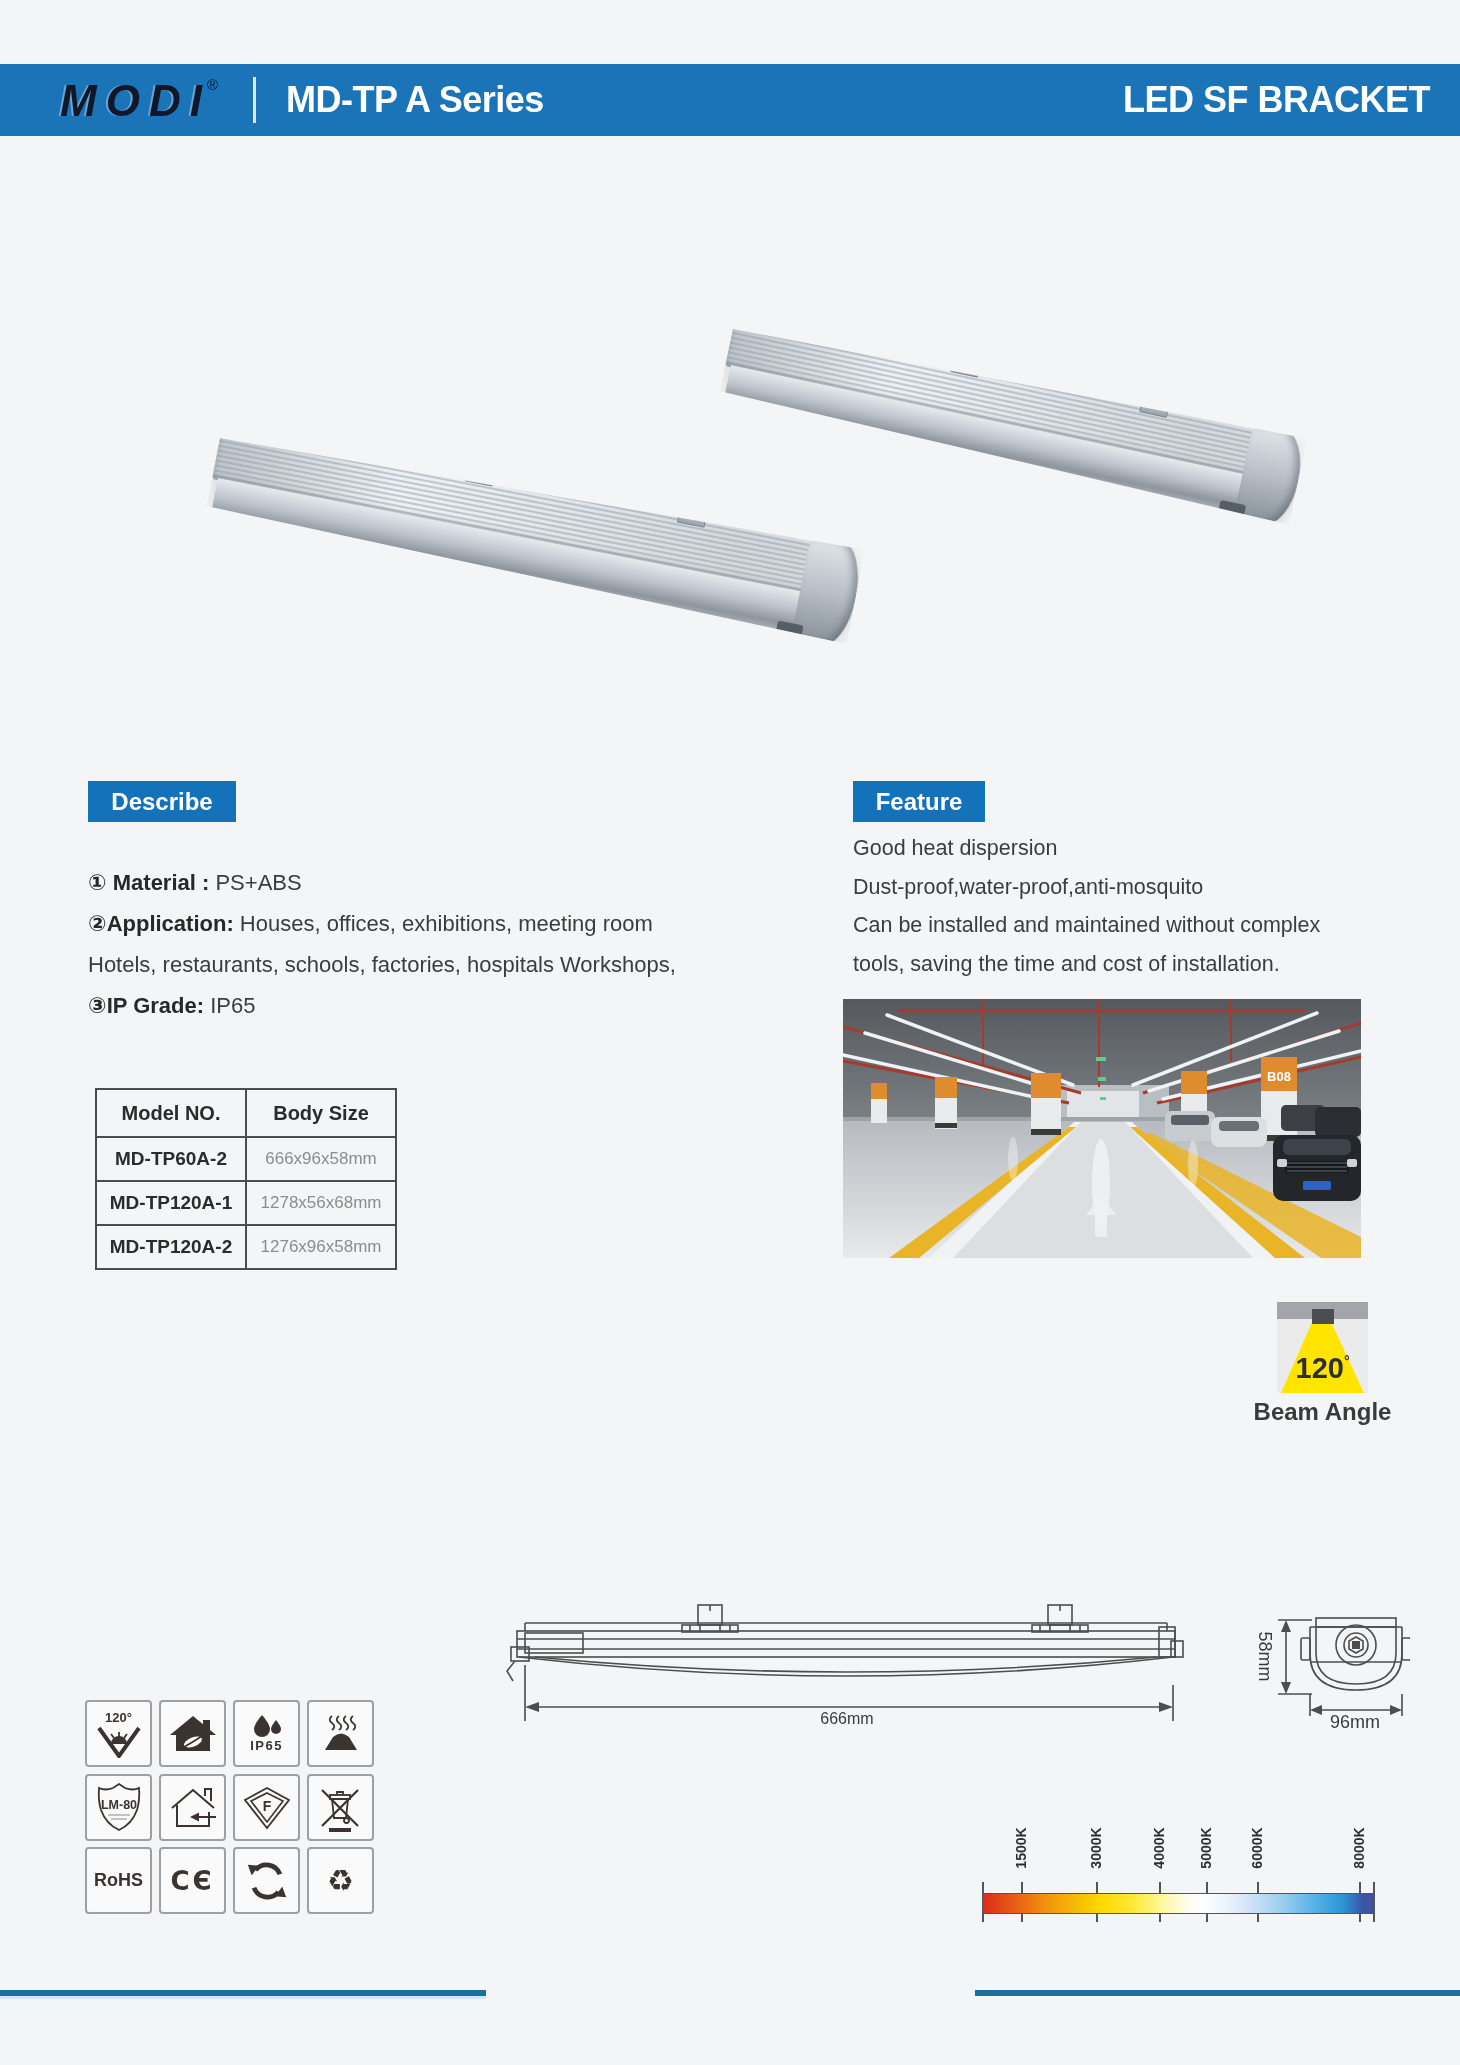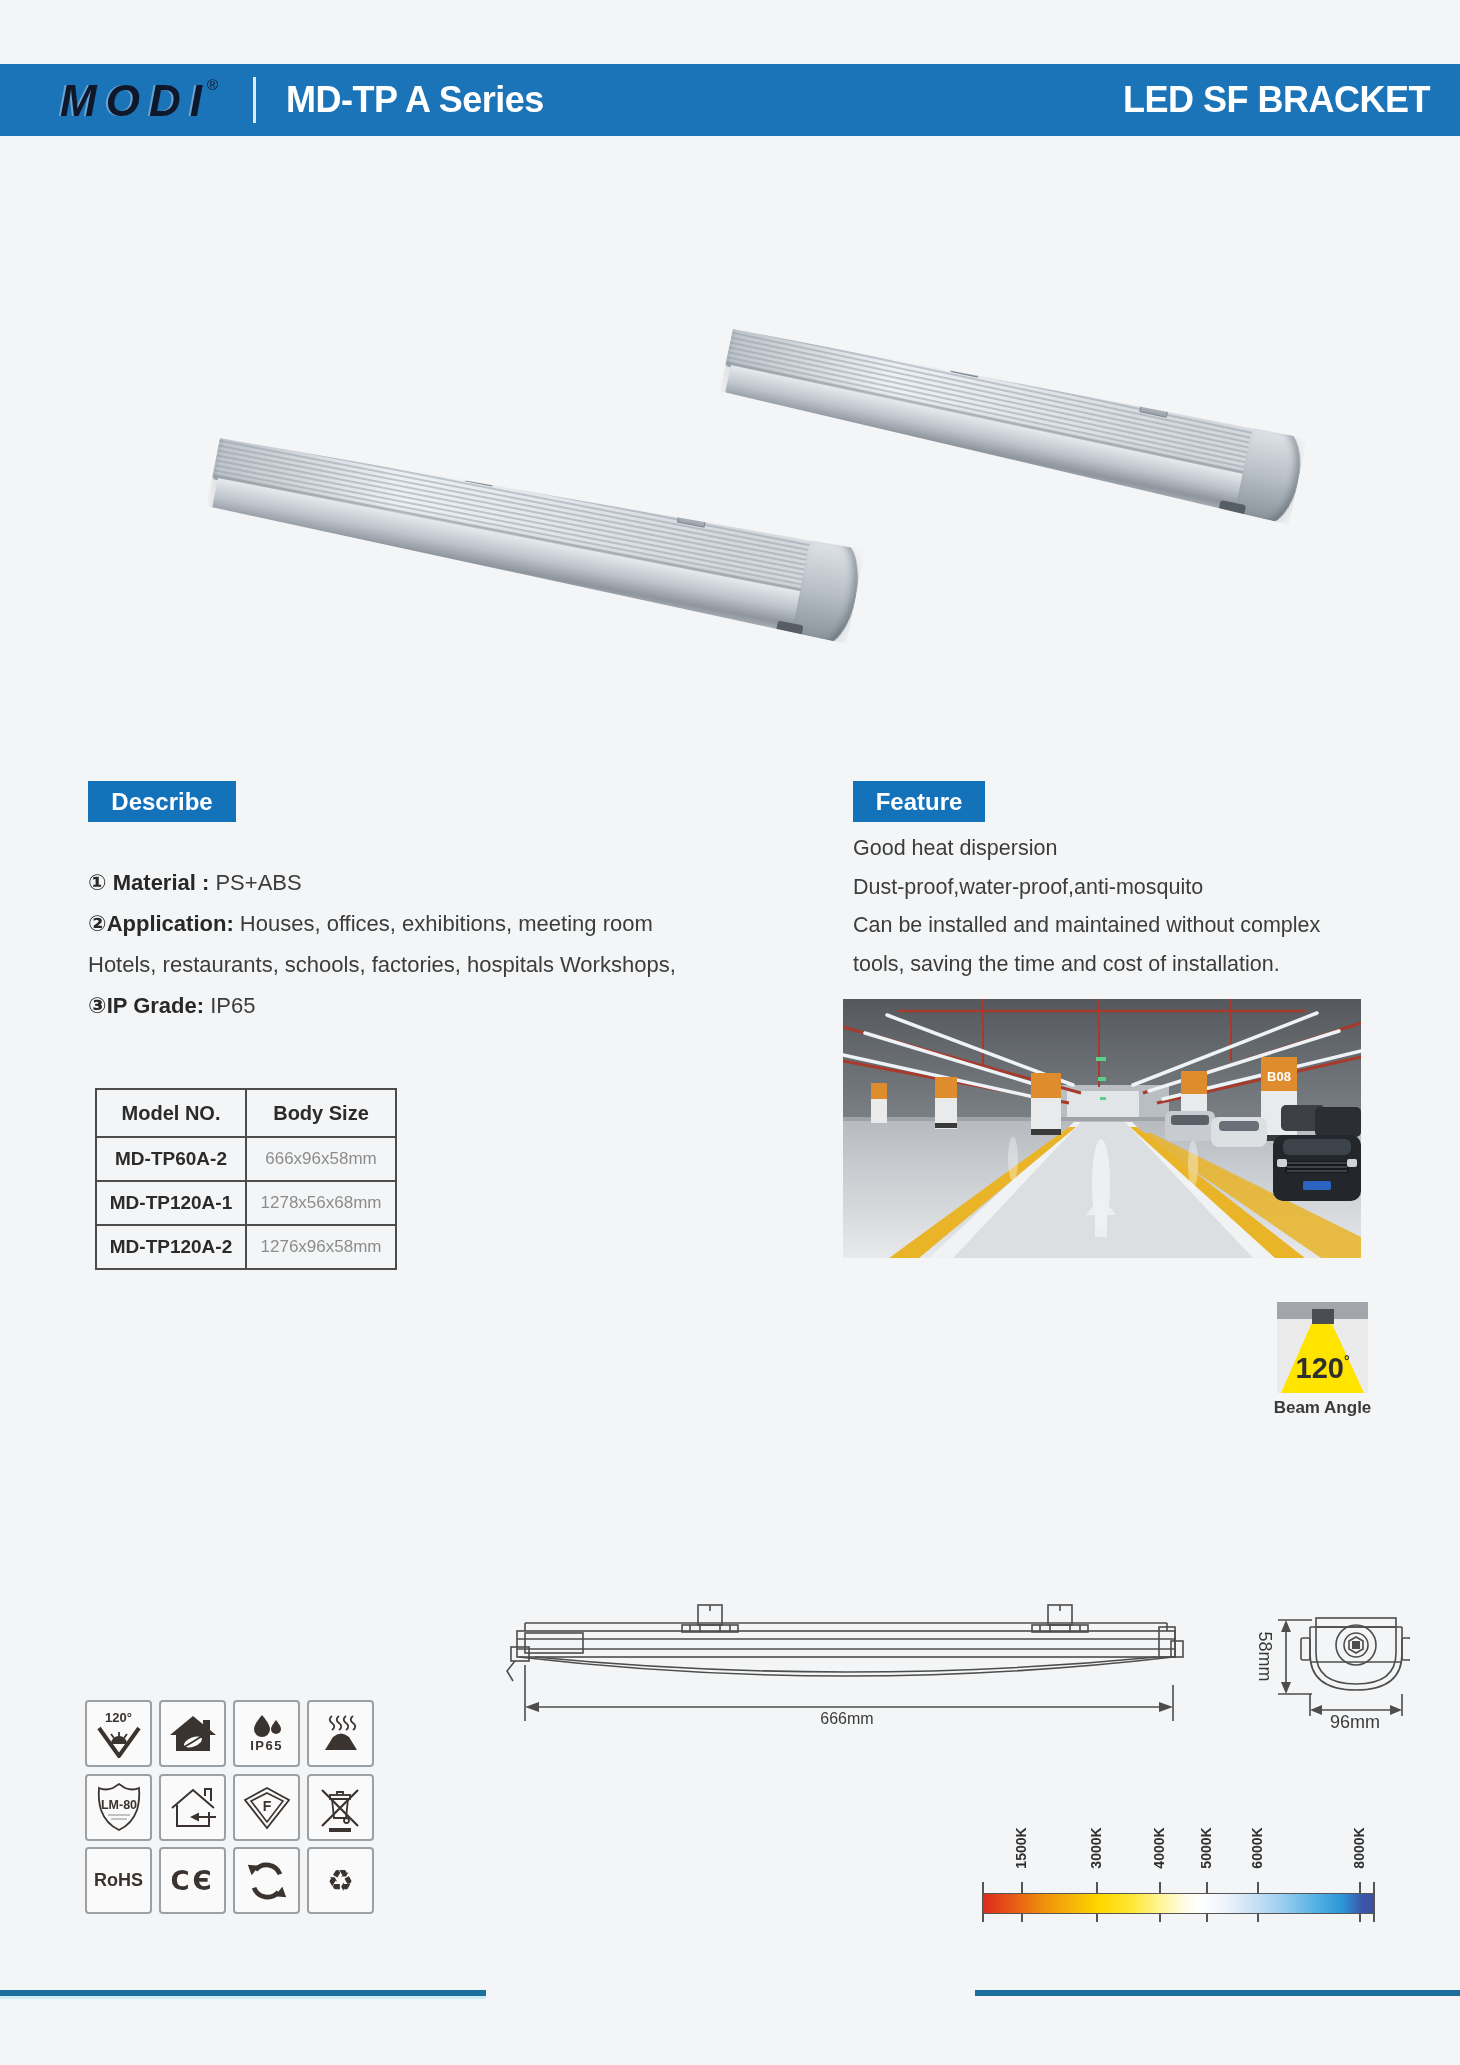--- a/index.html
+++ b/index.html
@@ -63,21 +63,21 @@
   
   .beam-box{position:absolute;left:1277px;top:1302px;width:91px;height:91px;background:#ebebeb;overflow:hidden;}
   .beam-top{position:absolute;left:0;top:0;width:100%;height:17px;background:#a2a6aa;}
   .beam-block{position:absolute;left:35px;top:7px;width:22px;height:15px;background:#4a4e52;}
   .beam-ray{position:absolute;left:4px;right:4px;top:19px;bottom:0;background:#ffe400;
             clip-path:polygon(38% 0,60% 0,100% 100%,0 100%);}
   .beam-num{position:absolute;left:0;bottom:8px;width:100%;text-align:center;
             font-size:29px;font-weight:bold;color:#2f2f2f;}
   .beam-num sup{font-size:14px;vertical-align:12px;}
   .beam-caption{position:absolute;left:1252px;top:1398px;width:141px;text-align:center;
-            font-size:17px;font-weight:bold;color:#3a3a3a;}
+            font-size:24px;font-weight:bold;color:#3a3a3a;}
 
   
   .sideview{position:absolute;left:495px;top:1597px;width:700px;height:140px;}
   .endview{position:absolute;left:1240px;top:1598px;width:170px;height:135px;}
   .dim-label{position:absolute;font-size:16px;color:#3a3a3a;text-align:center;}
   .dim-666{left:767px;top:1710px;width:160px;}
   .dim-58{left:1232px;top:1646px;width:64px;transform:rotate(90deg);font-size:18px;}
   .dim-96{left:1305px;top:1712px;width:100px;font-size:18px;}
 
   

